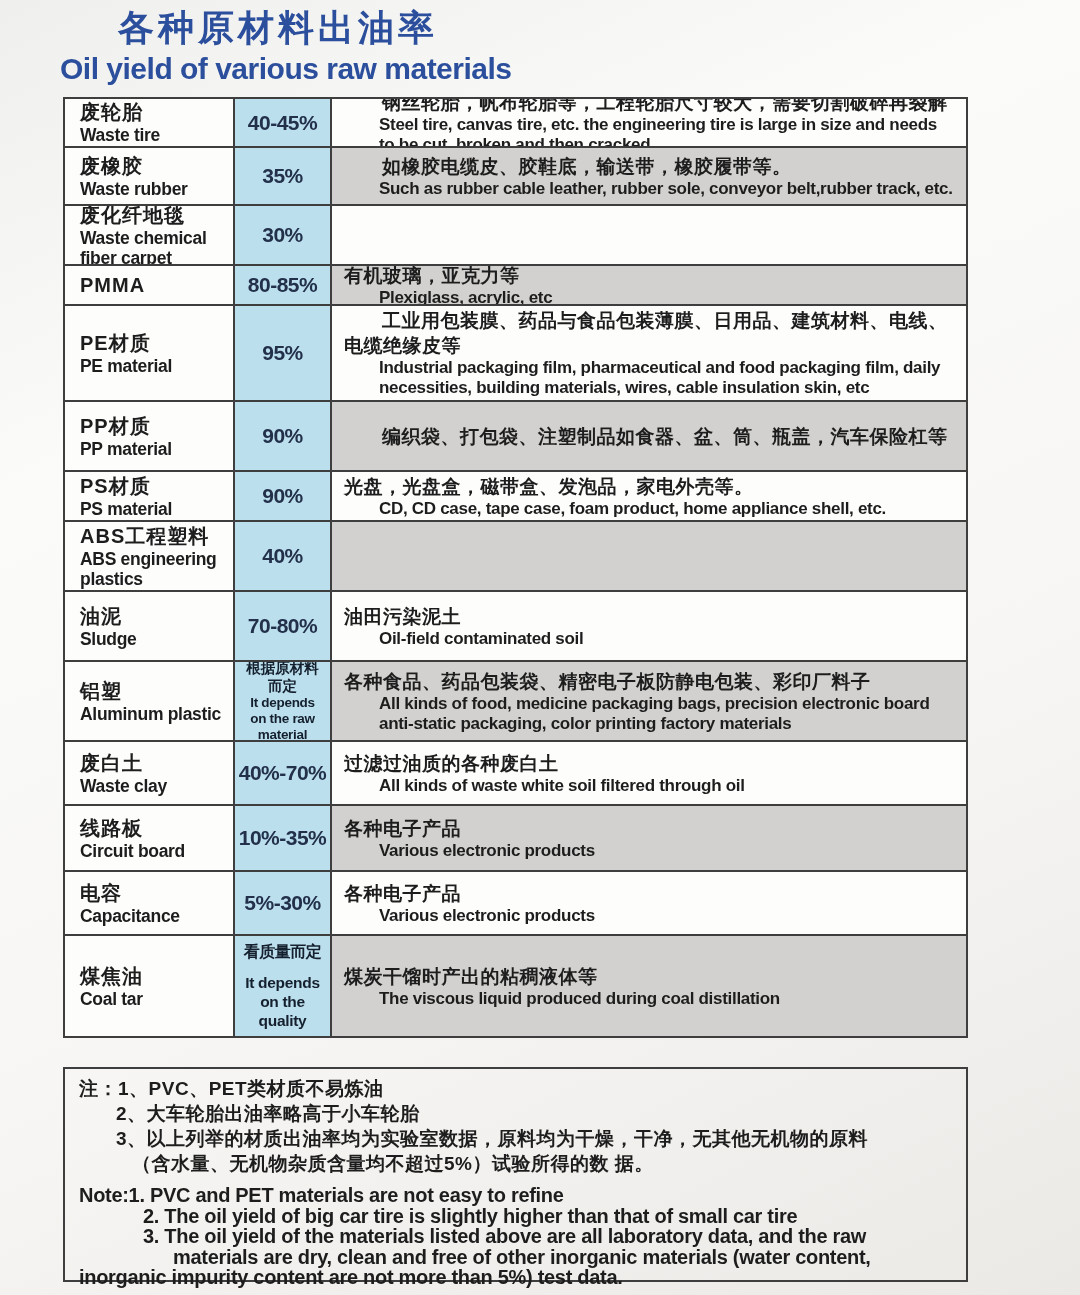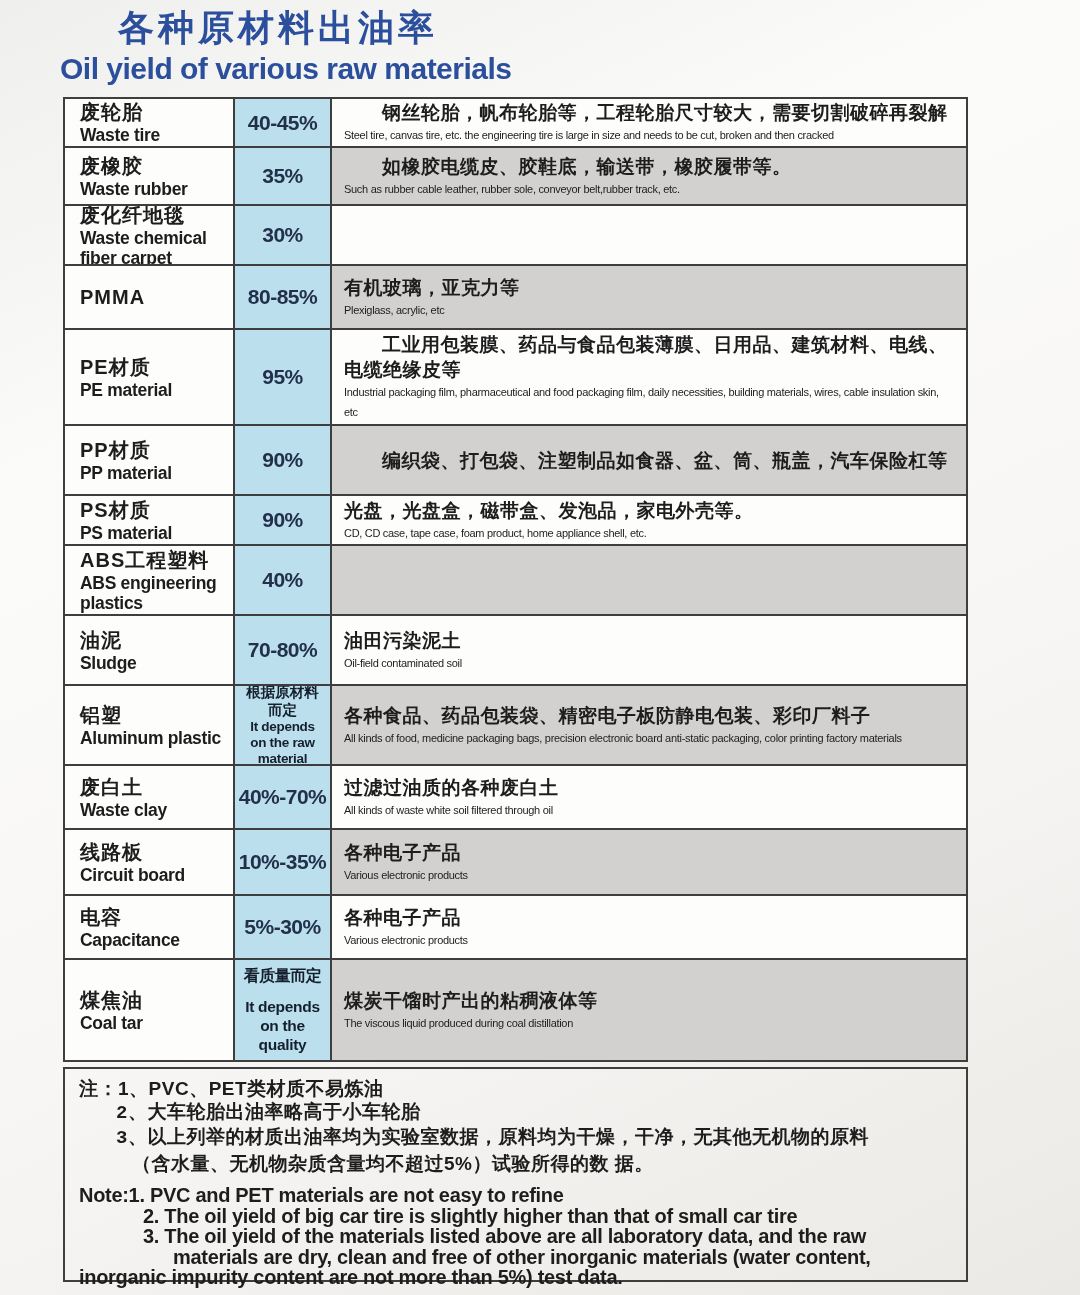--- a/index.html
+++ b/index.html
@@ -57,31 +57,31 @@
   .yield .sub{font-size:13.5px;font-weight:bold;color:#15202e;line-height:16px;letter-spacing:-0.3px;}
   .yield.mid .main{font-size:16px;color:#15202e;line-height:20px;}
   .yield.mid .sub{font-size:15.5px;line-height:19px;margin-top:11px;}
   .desc{
     flex:1;display:flex;flex-direction:column;justify-content:center;
     padding:3px 12px;background:#fdfdfc;
   }
   .row:nth-child(even) .desc{background:var(--row-gray);}
   .desc .zh{font-size:19px;font-weight:bold;line-height:25px;letter-spacing:0.5px;}
   .desc .zh.indent{text-indent:2em;}
-  .desc .en{font-size:11px;font-weight:normal;line-height:20px;letter-spacing:-0.3px;}
+  .desc .en{font-size:17px;font-weight:bold;line-height:20px;letter-spacing:-0.3px;margin-left:35px;}
   
   .notes{
     position:absolute;left:63px;top:1067px;width:905px;height:215px;
     border:2px solid var(--border);
     padding:7px 14px;background:transparent;
   }
   .notes .zh-line{font-size:19px;font-weight:bold;line-height:25px;letter-spacing:0.5px;}
   .notes .en-line{font-size:20px;font-weight:bold;line-height:20.5px;letter-spacing:-0.3px;}
   .notes .gap{height:9px;}
-  .ind-1{padding-left:37px;font-family:Liberation Mono, monospace;}
+  .ind-1{padding-left:37px;}
   .ind-2{padding-left:53px;}
   .ind-3{padding-left:64px;}
   .ind-4{padding-left:94px;}
 </style>
 </head>
 <body>
 
 <h1 class="title-zh">各种原材料出油率</h1>
 <h2 class="title-en">Oil yield of various raw materials</h2>
 
@@ -122,21 +122,21 @@
     </div>
     <div class="cell yield">
       <div class="main">30%</div>
     </div>
     <div class="cell desc">
       <div class="zh"></div>
       <div class="en"></div>
     </div>
   </div>
 
-  <div class="row" style="height:64px">
+  <div class="row" style="height:40px">
     <div class="cell name">
       <div class="zh">PMMA</div>
       <div class="en"></div>
     </div>
     <div class="cell yield">
       <div class="main">80-85%</div>
     </div>
     <div class="cell desc">
       <div class="zh">有机玻璃，亚克力等</div>
       <div class="en">Plexiglass, acrylic, etc</div>

